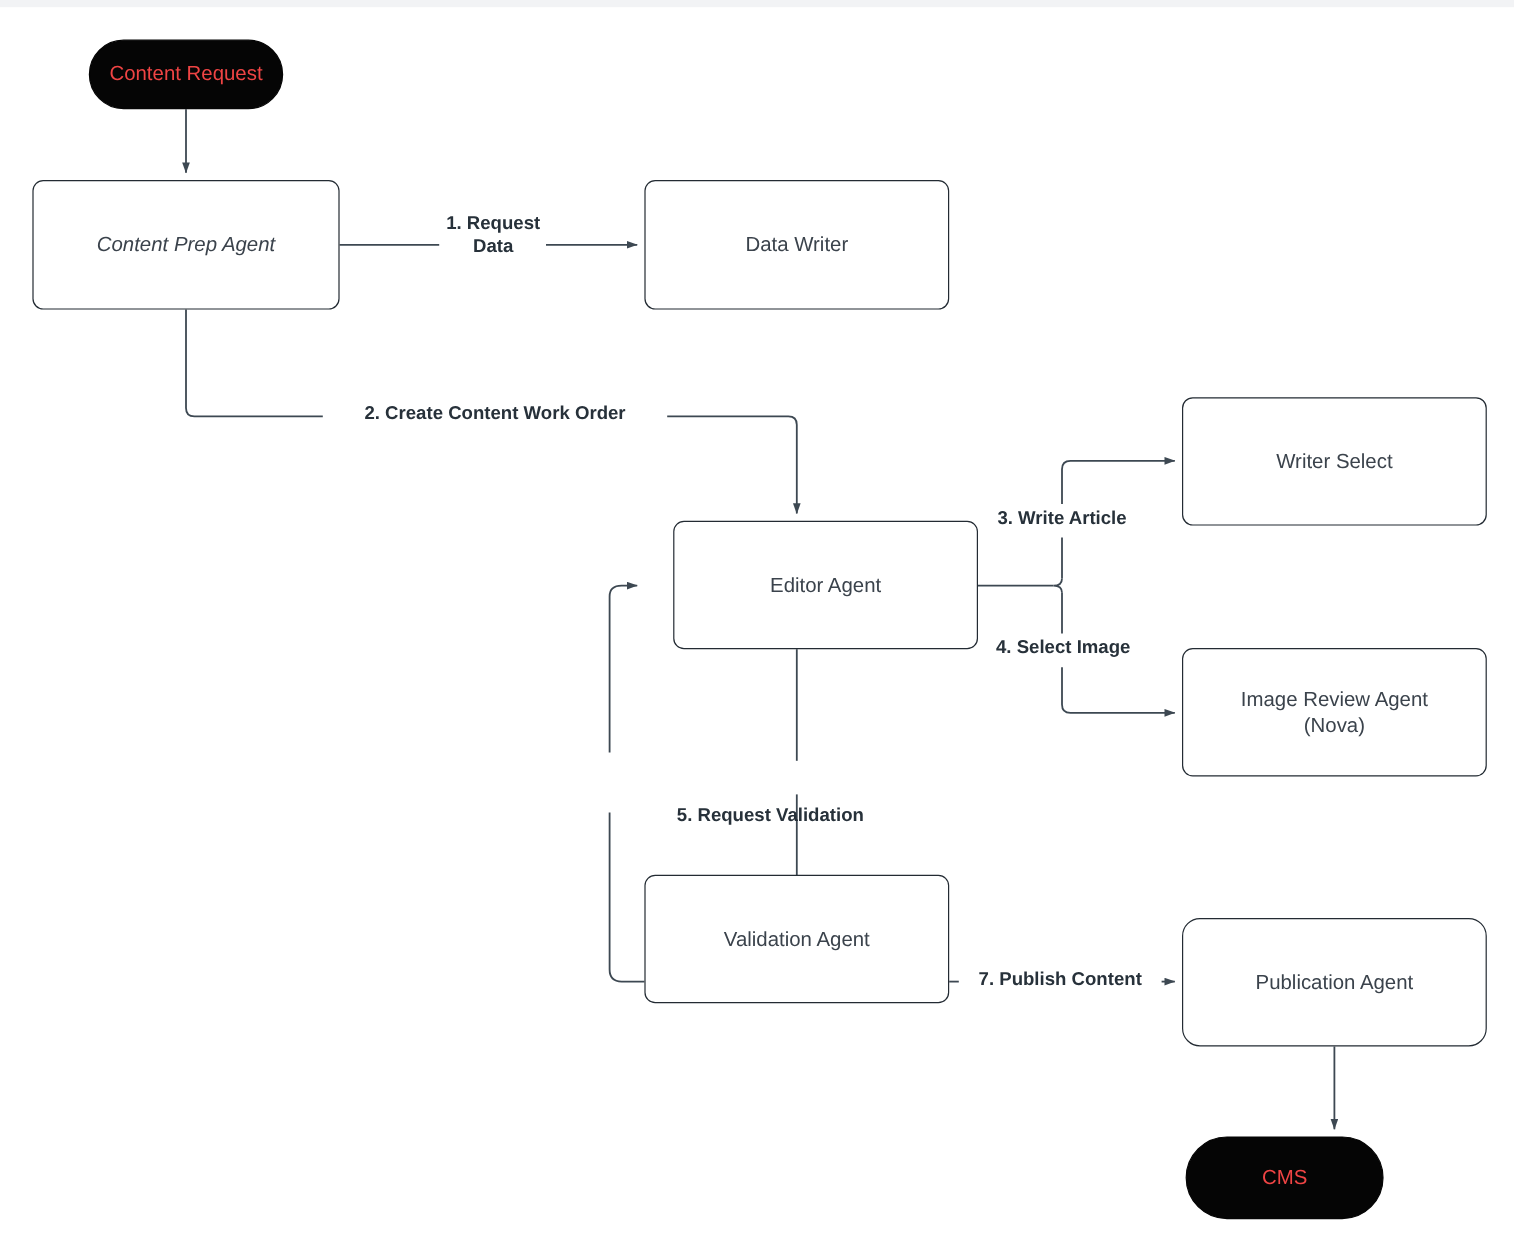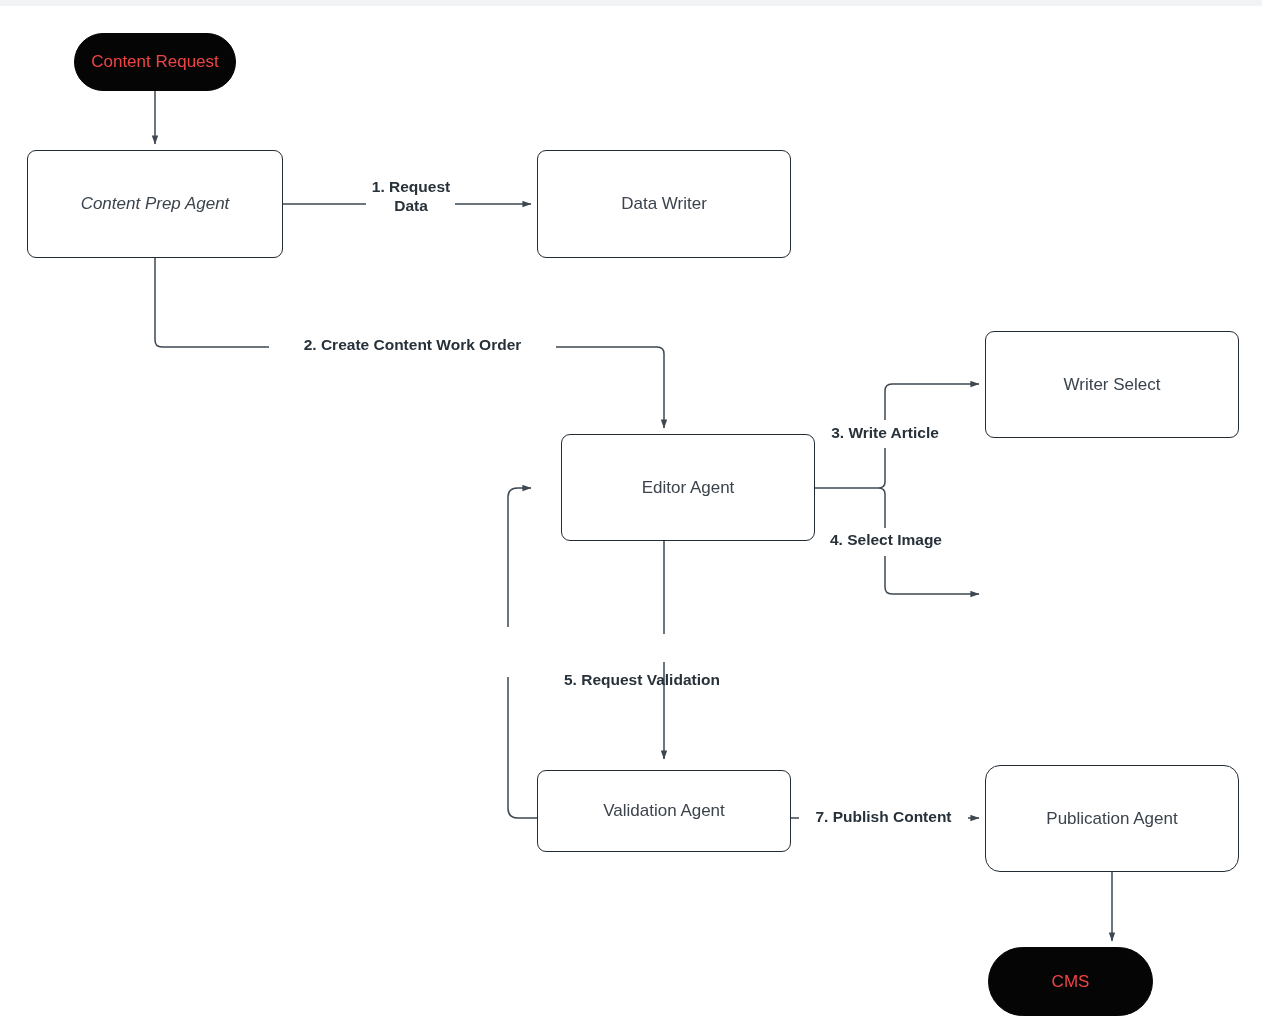--- a/index.html
+++ b/index.html
@@ -130,22 +130,26 @@
   </div>
 
   <div class="node process" style="left:537px; top:434px; width:254px; height:107px;margin-left:24px;">
     <span>Editor Agent</span>
   </div>
 
   <div class="node process" style="left:985px; top:331px; width:254px; height:107px;">
     <span>Writer Select</span>
   </div>
 
+  <div class="node process" style="left:985px; top:540px; width:254px; height:107px;">
+    <span style="white-space:pre-line;">Image Review Agent
+(Nova)</span>
+  </div>
 
-  <div class="node process" style="left:537px; top:770px; width:254px; height:82px;justify-content:center;">
+  <div class="node process" style="left:537px; top:729px; width:254px; height:107px;justify-content:center;">
     <span>Validation Agent</span>
   </div>
 
   <div class="node process" style="left:985px; top:765px; width:254px; height:107px;border-radius:15px;">
     <span>Publication Agent</span>
   </div>
 
   <div class="node terminator" style="left:988px; top:947px; width:165px; height:69px;">
     <span>CMS</span>
   </div>

